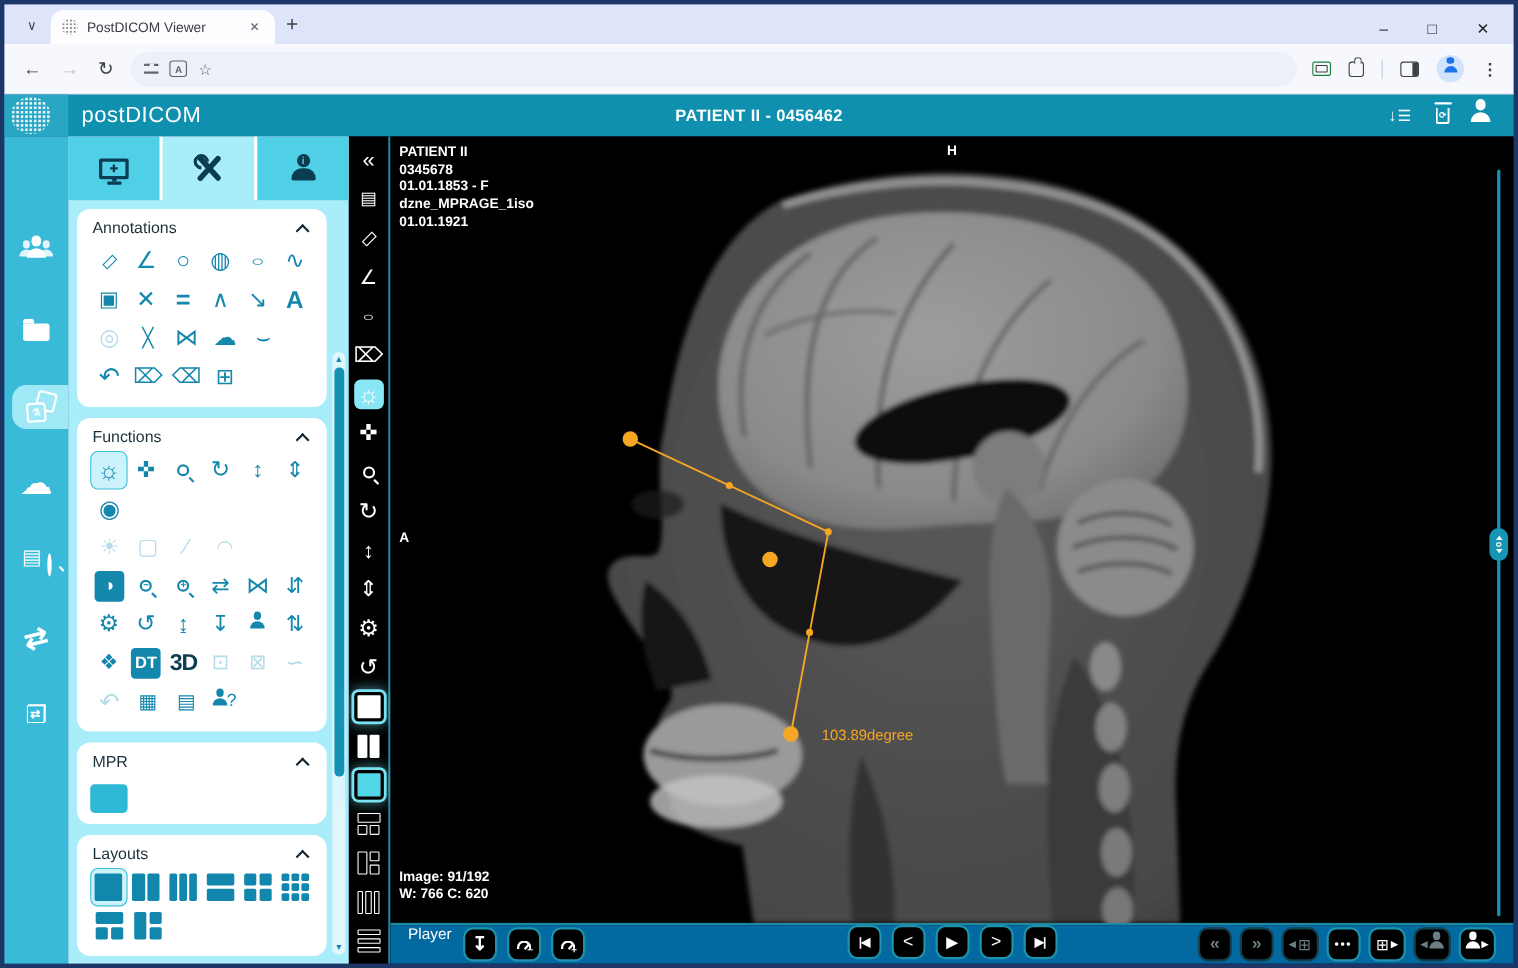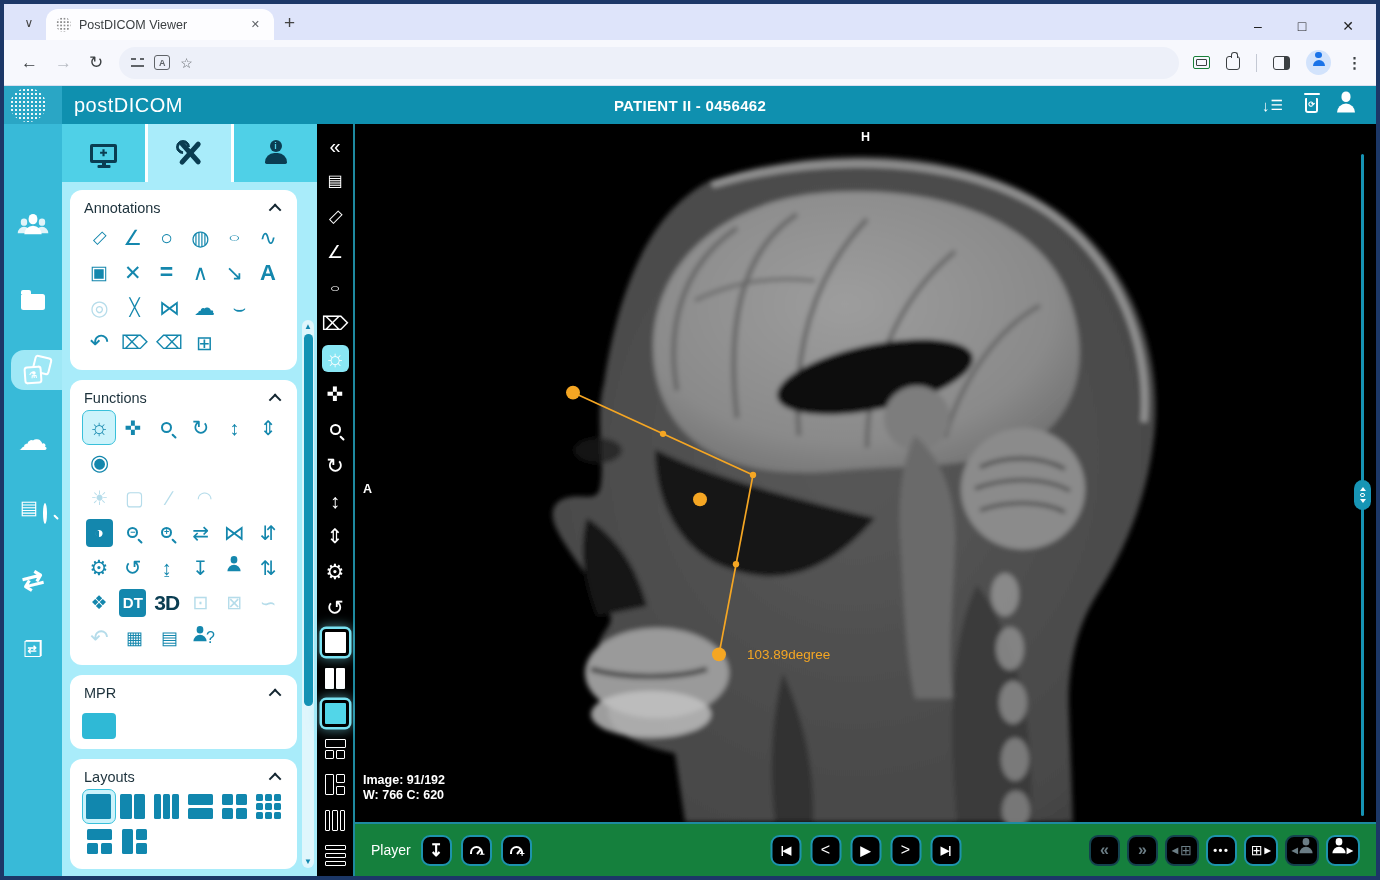--- a/index.html
+++ b/index.html
@@ -2,21 +2,21 @@
 <html><head>
 <meta charset="utf-8">
 <style>
   *{box-sizing:border-box;margin:0;padding:0}
   html,body{width:1380px;height:880px;overflow:hidden}
   body{font-family:"Liberation Sans",sans-serif;background:#1c3767;position:relative}
 
   
   .tabstrip{position:absolute;left:4px;right:4px;top:4px;height:36px;background:#dee4fa;display:flex;align-items:flex-end}
   .tab-chev{width:26px;height:26px;margin:0 4px 4px 12px;border-radius:50%;display:flex;align-items:center;justify-content:center;color:#444;font-size:12px;cursor:pointer}
-  .tab{width:228px;height:31px;background:#fdfdff;border-radius:12px 12px 0 0;display:flex;align-items:center;padding:0 10px;gap:8px}
+  .tab{width:204px;height:31px;background:#fdfdff;border-radius:12px 12px 0 0;display:flex;align-items:center;padding:0 10px;gap:8px}
   .favicon{width:15px;height:15px;border-radius:50%;background-image:radial-gradient(circle,#8d8d8d 1px,transparent 1.25px);background-size:3.4px 3.4px;flex:none}
   .tab-title{font-size:12.5px;color:#3c4043;flex:1;white-space:nowrap;overflow:hidden}
   .tab-close{font-size:11px;color:#5f6368;padding:2px 4px;border-radius:50%}
   .newtab{font-size:19px;color:#444;margin:0 0 6px 10px}
   .wincontrols{margin-left:auto;display:flex;align-items:center;gap:36px;padding-right:22px;color:#222;font-size:14px;margin-bottom:6px}
   .wincontrols span{cursor:pointer}
   .urlrow{position:absolute;left:4px;right:4px;top:40px;height:46px;background:#f7f8fd;border-bottom:1px solid #d9dfF0;display:flex;align-items:center}
   .navbtn{font-size:17px;color:#3c4043;margin-left:17px}
   .navbtn.fwd{color:#b9bdc4}
   .omnibox{height:32px;flex:1;margin:0 14px 0 16px;background:#edf0f9;border-radius:16px;display:flex;align-items:center;padding:0 12px;gap:10px}
@@ -146,21 +146,21 @@
   .marker-a{top:358px;left:8px}
   .img-info{bottom:18px;left:8px}
   svg.measure{position:absolute;inset:0;width:100%;height:100%}
   .vslider{position:absolute;right:12px;top:30px;bottom:6px;width:3px;background:#1693b4;border-radius:2px}
   .vthumb{position:absolute;right:-7px;width:17px;height:30px;background:#1795b5;border-radius:9px;display:flex;flex-direction:column;align-items:center;justify-content:center;gap:2px;cursor:grab}
   .vthumb .tri-u{width:0;height:0;border-left:3.5px solid transparent;border-right:3.5px solid transparent;border-bottom:4px solid #fff}
   .vthumb .dot{width:4.5px;height:4.5px;border:1.4px solid #fff;border-radius:50%}
   .vthumb .tri-d{width:0;height:0;border-left:3.5px solid transparent;border-right:3.5px solid transparent;border-top:4px solid #fff}
 
   
-  .playerbar{height:52px;background:#15803d;display:flex;align-items:center;position:relative;padding:0 10px}
+  .playerbar{height:35px;background:#0369a1;display:flex;position:relative;padding:0 10px}
   .player-label{color:#fff;font-size:14px;margin:0 10px 0 6px}
   .pgroup{display:flex;align-items:center;gap:9px}
   .pgroup.center{position:absolute;left:50%;transform:translateX(-50%)}
   .pgroup.right{margin-left:auto;gap:7px;padding-right:6px}
   .pbtn{min-width:31px;height:31px;padding:0 5px;border:2px solid #1e93ad;border-radius:9px;background:#000;color:#fff;display:flex;align-items:center;justify-content:center;font-size:13px;font-weight:700;cursor:pointer;gap:2px}
   .pbtn.dim{border-color:#14414e;color:#6b7d85;cursor:default}
   .pbtn .thin{font-weight:400;font-size:16px}
   .pbtn .tightl{letter-spacing:-1px;font-size:11px}
   .pbtn .dots{letter-spacing:1.5px;font-size:11px}
   .gauge{width:13px;height:8px;border:2px solid currentColor;border-bottom:none;border-radius:10px 10px 0 0;position:relative}
@@ -712,20 +712,27 @@
           <path d="M622,470 C660,522 680,602 676,712 L602,712 C592,602 597,522 622,470 Z" fill="#3a3a3a"></path>
           <ellipse cx="650" cy="480" rx="14" ry="22" fill="#8f8f8f" opacity="0.9"></ellipse>
           <ellipse cx="655" cy="535" rx="14" ry="22" fill="#898989" opacity="0.9"></ellipse>
           <ellipse cx="658" cy="590" rx="14" ry="22" fill="#868686" opacity="0.9"></ellipse>
           <ellipse cx="660" cy="648" rx="14" ry="22" fill="#828282" opacity="0.9"></ellipse>
           <ellipse cx="661" cy="700" rx="14" ry="20" fill="#7e7e7e" opacity="0.9"></ellipse>
           <path d="M428,560 C450,610 460,660 458,712 L420,712 C414,660 416,606 428,560 Z" fill="#2c2c2c" opacity="0.8"></path>
         </g>
       </svg>
 
+      <div class="overlay-text pt-info">
+        <div>PATIENT II</div>
+        <div>0345678</div>
+        <div>01.01.1853 - F</div>
+        <div>dzne_MPRAGE_1iso</div>
+        <div>01.01.1921</div>
+      </div>
       <div class="overlay-text marker-h">H</div>
       <div class="overlay-text marker-a">A</div>
       <div class="overlay-text img-info">
         <div>Image: 91/192</div>
         <div>W: 766 C: 620</div>
       </div>
 
       <svg class="measure" id="measure-svg" viewBox="0 0 1021 712" preserveAspectRatio="none">
           <line x1="218" y1="274" x2="398" y2="358" stroke="#f5a623" stroke-width="1.7"></line>
           <line x1="398" y1="358" x2="364" y2="541" stroke="#f5a623" stroke-width="1.7"></line>

